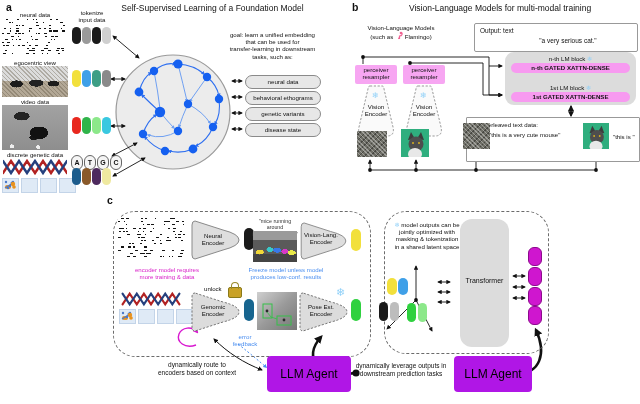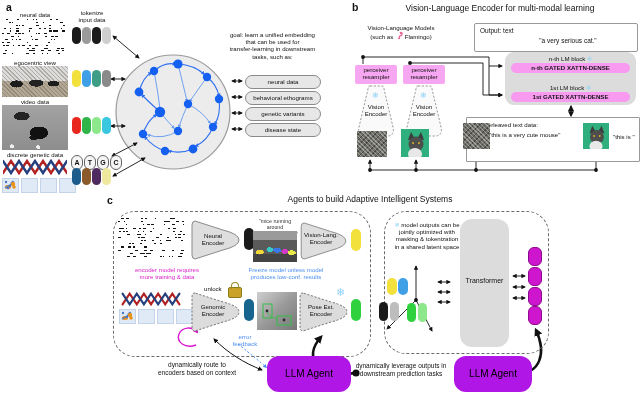--- a/index.html
+++ b/index.html
@@ -24,21 +24,21 @@
   .vpill{position:absolute;border-radius:6px}
   .snow{color:#8fd0f8}
   .img{position:absolute;overflow:hidden}
   .speck{background:#6e6e66;background-image:repeating-linear-gradient(45deg,rgba(255,255,255,.35) 0 1px,transparent 1px 3px),
          repeating-linear-gradient(-45deg,rgba(0,0,0,.35) 0 1px,transparent 1px 4px)}
   .ego{background:linear-gradient(#dcdcdc 0 52%,#b6ad9c 52% 100%),#ccc;background-blend-mode:normal}
   .beh{display:inline-block;width:15px;height:13px;background:#dfeaf6;border:1px solid #c3d4e8;margin-right:2px;vertical-align:top}
   .lock{position:absolute;width:12px;height:9px;background:#c9a227;border:1px solid #8a7a1a;border-radius:2px}
   .lock:before{content:"";position:absolute;top:-6px;left:2px;width:6px;height:6px;border:1.6px solid #9a8a2a;
         border-bottom:none;border-radius:4px 4px 0 0}
-  .llm{position:absolute;border-radius:12px;text-align:center;font-size:10px;color:#000}
+  .llm{position:absolute;border-radius:4px;text-align:center;font-size:12px;color:#000}
   svg{position:absolute;left:0;top:0}
   .shape{position:absolute}
 </style>
 </head>
 <body>
 
 <div id="fig">
 
   <svg width="640" height="404" viewBox="0 0 640 404">
     <defs>
@@ -152,20 +152,21 @@
           <line x1="438" y1="292" x2="450" y2="292"></line>
           <line x1="438" y1="302" x2="450" y2="302"></line>
         <line x1="513" y1="276" x2="525" y2="276"></line>
           <line x1="513" y1="287" x2="525" y2="287"></line>
           <line x1="513" y1="298" x2="525" y2="298"></line>
       </g>
     </g>
   </svg>
 
   <div class="t fs10 b" style="left:6px;top:1px">a</div>
+  <div class="t fs85 tc" style="left:105px;top:3px;width:215px">Self-Supervised Learning of a Foundation Model</div>
 
   <div class="t fs6 tc" style="left:2px;top:11px;width:66px">neural data</div>
   <div class="raster" style="left:2px;top:18px;width:66px;height:40px">
       <i style="position: absolute; left: 34px; top: 1px; width: 1px; height: 1.2px; background: rgb(20, 20, 20);"></i>
       <i style="position: absolute; left: 15px; top: 1px; width: 2px; height: 1.2px; background: rgb(20, 20, 20);"></i>
       <i style="position: absolute; left: 31px; top: 1px; width: 1px; height: 1.2px; background: rgb(20, 20, 20);"></i>
       <i style="position: absolute; left: 54px; top: 1px; width: 2px; height: 1.2px; background: rgb(20, 20, 20);"></i>
       <i style="position: absolute; left: 25px; top: 1px; width: 1px; height: 1.2px; background: rgb(20, 20, 20);"></i>
       <i style="position: absolute; left: 48px; top: 1px; width: 2px; height: 1.2px; background: rgb(20, 20, 20);"></i>
       <i style="position: absolute; left: 4px; top: 1px; width: 2px; height: 1.2px; background: rgb(20, 20, 20);"></i>
@@ -330,21 +331,21 @@
     <div>that can be used for</div>
     <div>transfer-learning in downstream</div>
     <div>tasks, such as:</div>
   </div>
   <div class="taskpill" style="left:245px;top:75px">neural data</div>
   <div class="taskpill" style="left:245px;top:91px">behavioral ethograms</div>
   <div class="taskpill" style="left:245px;top:107px">genetic variants</div>
   <div class="taskpill" style="left:245px;top:123px">disease state</div>
 
   <div class="t fs10 b" style="left:352px;top:1px">b</div>
-  <div class="t fs85 tc" style="left:388px;top:3px;width:224px">Vision-Language Encoder for multi-modal learning</div>
+  <div class="t fs85 tc" style="left:388px;top:3px;width:224px">Vision-Language Models for multi-modal training</div>
 
   <div class="t fs6 tc" style="left:346px;top:24px;width:110px">
     <div>Vision-Language Models</div>
     <div><span>(such as</span>
       <svg width="8" height="9" viewBox="0 0 8 9" style="position:static;vertical-align:-1px">
           <path d="M5.5,1.5 Q7.5,1.5 7,3.5 Q6.5,5 4.5,5 L4.5,8 M3.5,8 L4.5,6" fill="none" stroke="#f06292" stroke-width="1.2"></path>
           <circle cx="6" cy="2" r="1.3" fill="#f06292"></circle>
         </svg>
       <span>Flamingo)</span></div>
   </div>
@@ -408,21 +409,20 @@
     <rect width="28" height="28" fill="#2fae7e"></rect>
     <path d="M7,11 L10,3 L14,10 Z" fill="#3d3d3d"></path>
       <path d="M16,10 L20,3 L23,11 Z" fill="#3d3d3d"></path>
     <circle cx="15" cy="15" r="7.5" fill="#4e4e4e"></circle>
     <ellipse cx="14" cy="25" rx="7" ry="6" fill="#e8e8e8"></ellipse>
     <circle cx="12" cy="14" r="1" fill="#d8b020"></circle>
       <circle cx="18" cy="14" r="1" fill="#d8b020"></circle>
   </svg>
 
   <div class="t fs10 b" style="left:107px;top:194px">c</div>
-  <div class="t fs85 tc" style="left:240px;top:194px;width:260px">Agents to build Adaptive Intelligent Systems</div>
 
   <div class="dashbox" style="left:113px;top:211px;width:256px;height:144px"></div>
   <div class="dashbox" style="left:384px;top:211px;width:163px;height:141px"></div>
 
   <div class="raster" style="left:118px;top:217px;width:70px;height:44px">
       <i style="position: absolute; left: 4px; top: 1px; width: 1px; height: 1.2px; background: rgb(20, 20, 20);"></i>
       <i style="position: absolute; left: 27px; top: 1px; width: 2px; height: 1.2px; background: rgb(20, 20, 20);"></i>
       <i style="position: absolute; left: 52px; top: 1px; width: 2px; height: 1.2px; background: rgb(20, 20, 20);"></i>
       <i style="position: absolute; left: 54px; top: 1px; width: 3px; height: 1.2px; background: rgb(20, 20, 20);"></i>
       <i style="position: absolute; left: 3px; top: 1px; width: 3px; height: 1.2px; background: rgb(20, 20, 20);"></i>

